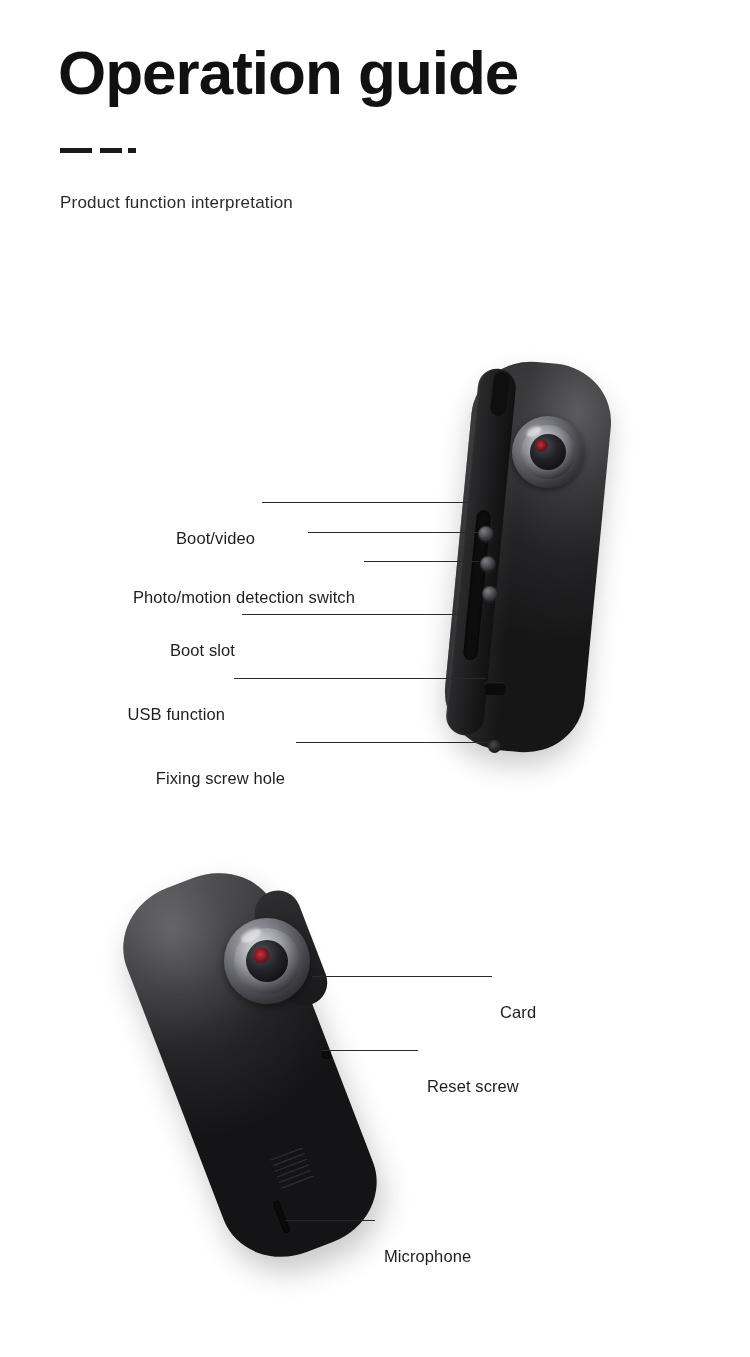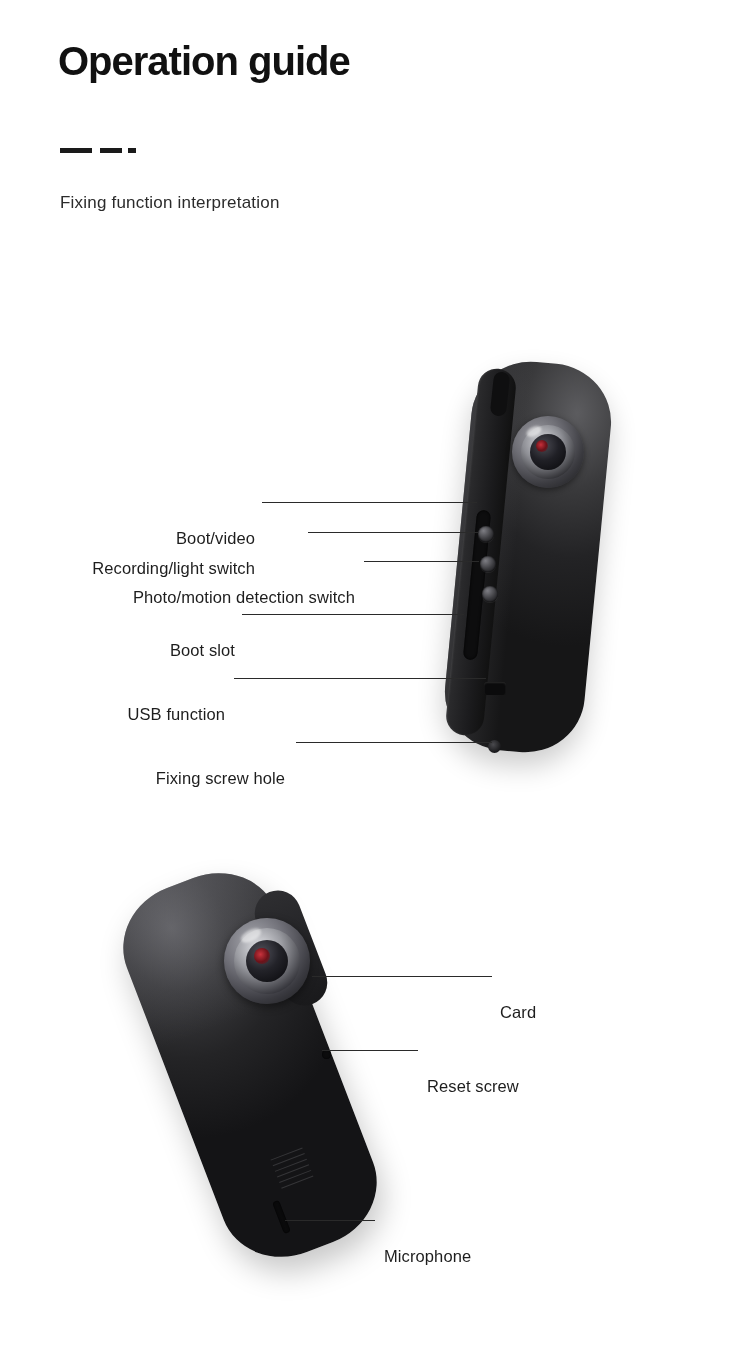--- a/index.html
+++ b/index.html
@@ -14,21 +14,21 @@
     font-family: "Liberation Sans", sans-serif;
     color: #1a1a1a;
     overflow: hidden;
   }
 
   
   #page-title {
     position: absolute;
     left: 58px;
     top: 40px;
-    font-size: 40px;
+    font-size: 62px;
     font-weight: bold;
     letter-spacing: -1px;
     line-height: 1.05;
     color: #111111;
   }
   #title-rule {
     position: absolute;
     left: 60px;
     top: 148px;
     width: 82px;
@@ -292,21 +292,21 @@
 <body>
 
 <div id="page-title">Operation guide</div>
 
 <div id="title-rule">
   <span class="seg a"></span>
   <span class="seg b"></span>
   <span class="seg c"></span>
 </div>
 
-<div id="subtitle">Fixing function interpretation</div>
+<div id="subtitle">Product function interpretation</div>
 
 <div class="figure" id="figure-side">
 
   <div class="dev-side">
     <div class="body"></div>
     <div class="clip"></div>
     <div class="top-gap"></div>
     <div class="clip-slot"></div>
 
     <div class="lens-wrap">
@@ -319,21 +319,20 @@
     <div class="btn-dot" style="left:38px; top:186px;"></div>
     <div class="btn-dot" style="left:40px; top:216px;"></div>
     <div class="btn-dot" style="left:42px; top:246px;"></div>
     <div class="usb-port" style="left:44px; top:342px;"></div>
     <div class="screw-hole" style="left:48px; top:400px;"></div>
   </div>
 
   <div class="callout right-align" style="left:40px; top:173px; width:215px;">Boot/video</div>
   <div class="leader" style="left:262px; top:182px; width:215px;"></div>
 
-  <div class="callout right-align" style="left:10px; top:203px; width:245px;">Recording/light switch</div>
   <div class="leader" style="left:308px; top:212px; width:170px;"></div>
 
   <div class="callout right-align" style="left:0px; top:232px; width:355px;">Photo/motion detection switch</div>
   <div class="leader" style="left:364px; top:241px; width:115px;"></div>
 
   <div class="callout right-align" style="left:20px; top:285px; width:215px;">Boot slot</div>
   <div class="leader" style="left:242px; top:294px; width:222px;"></div>
 
   <div class="callout right-align" style="left:10px; top:349px; width:215px;">USB function</div>
   <div class="leader" style="left:234px; top:358px; width:252px;"></div>

